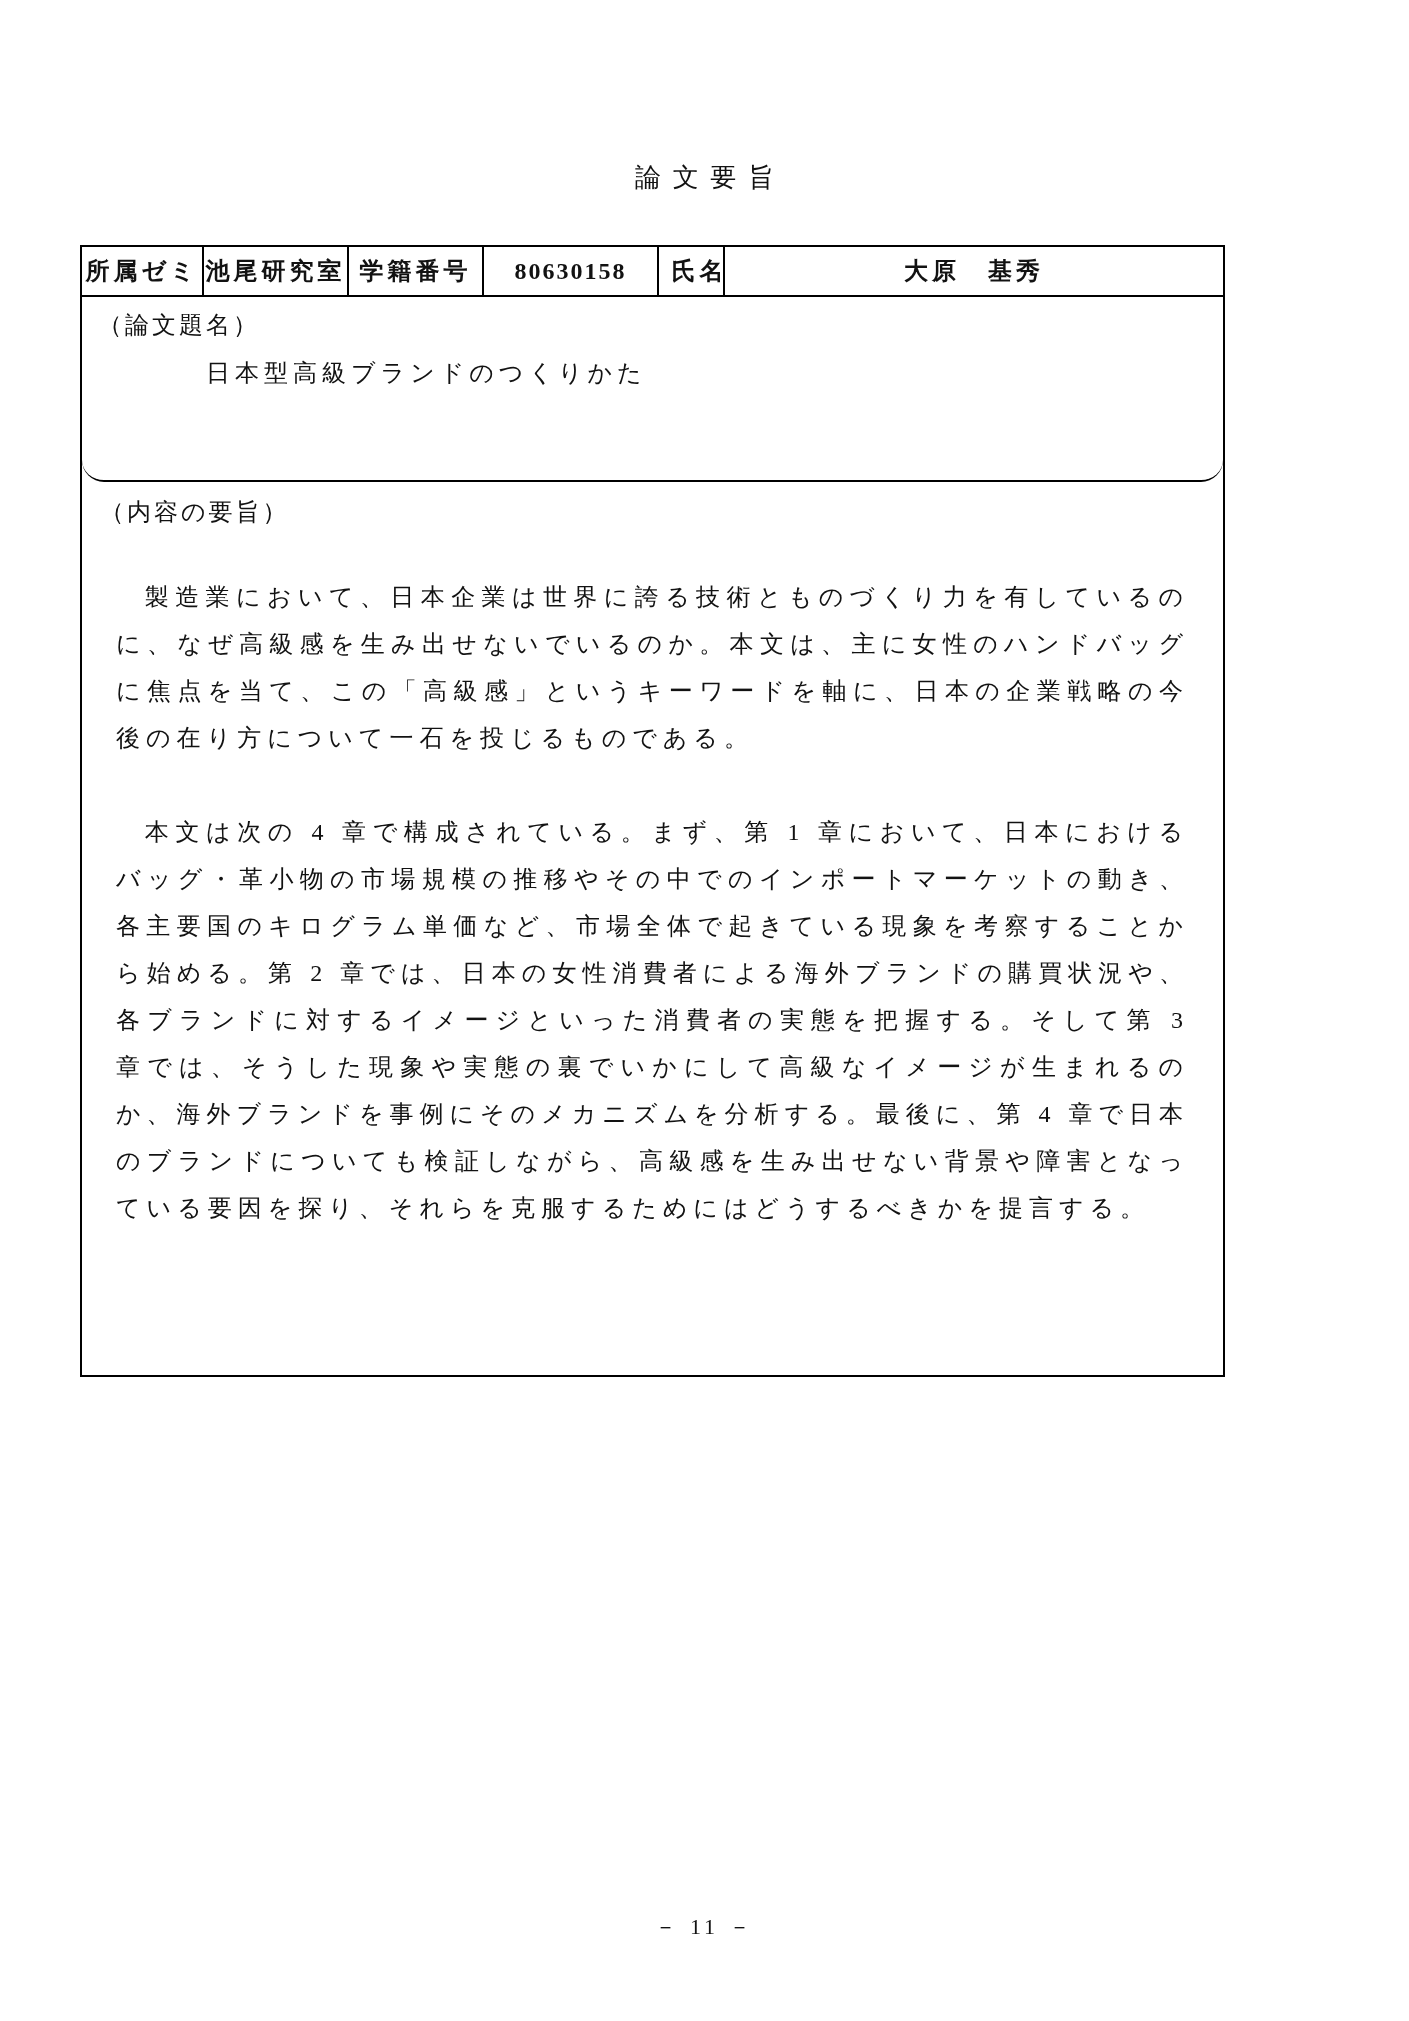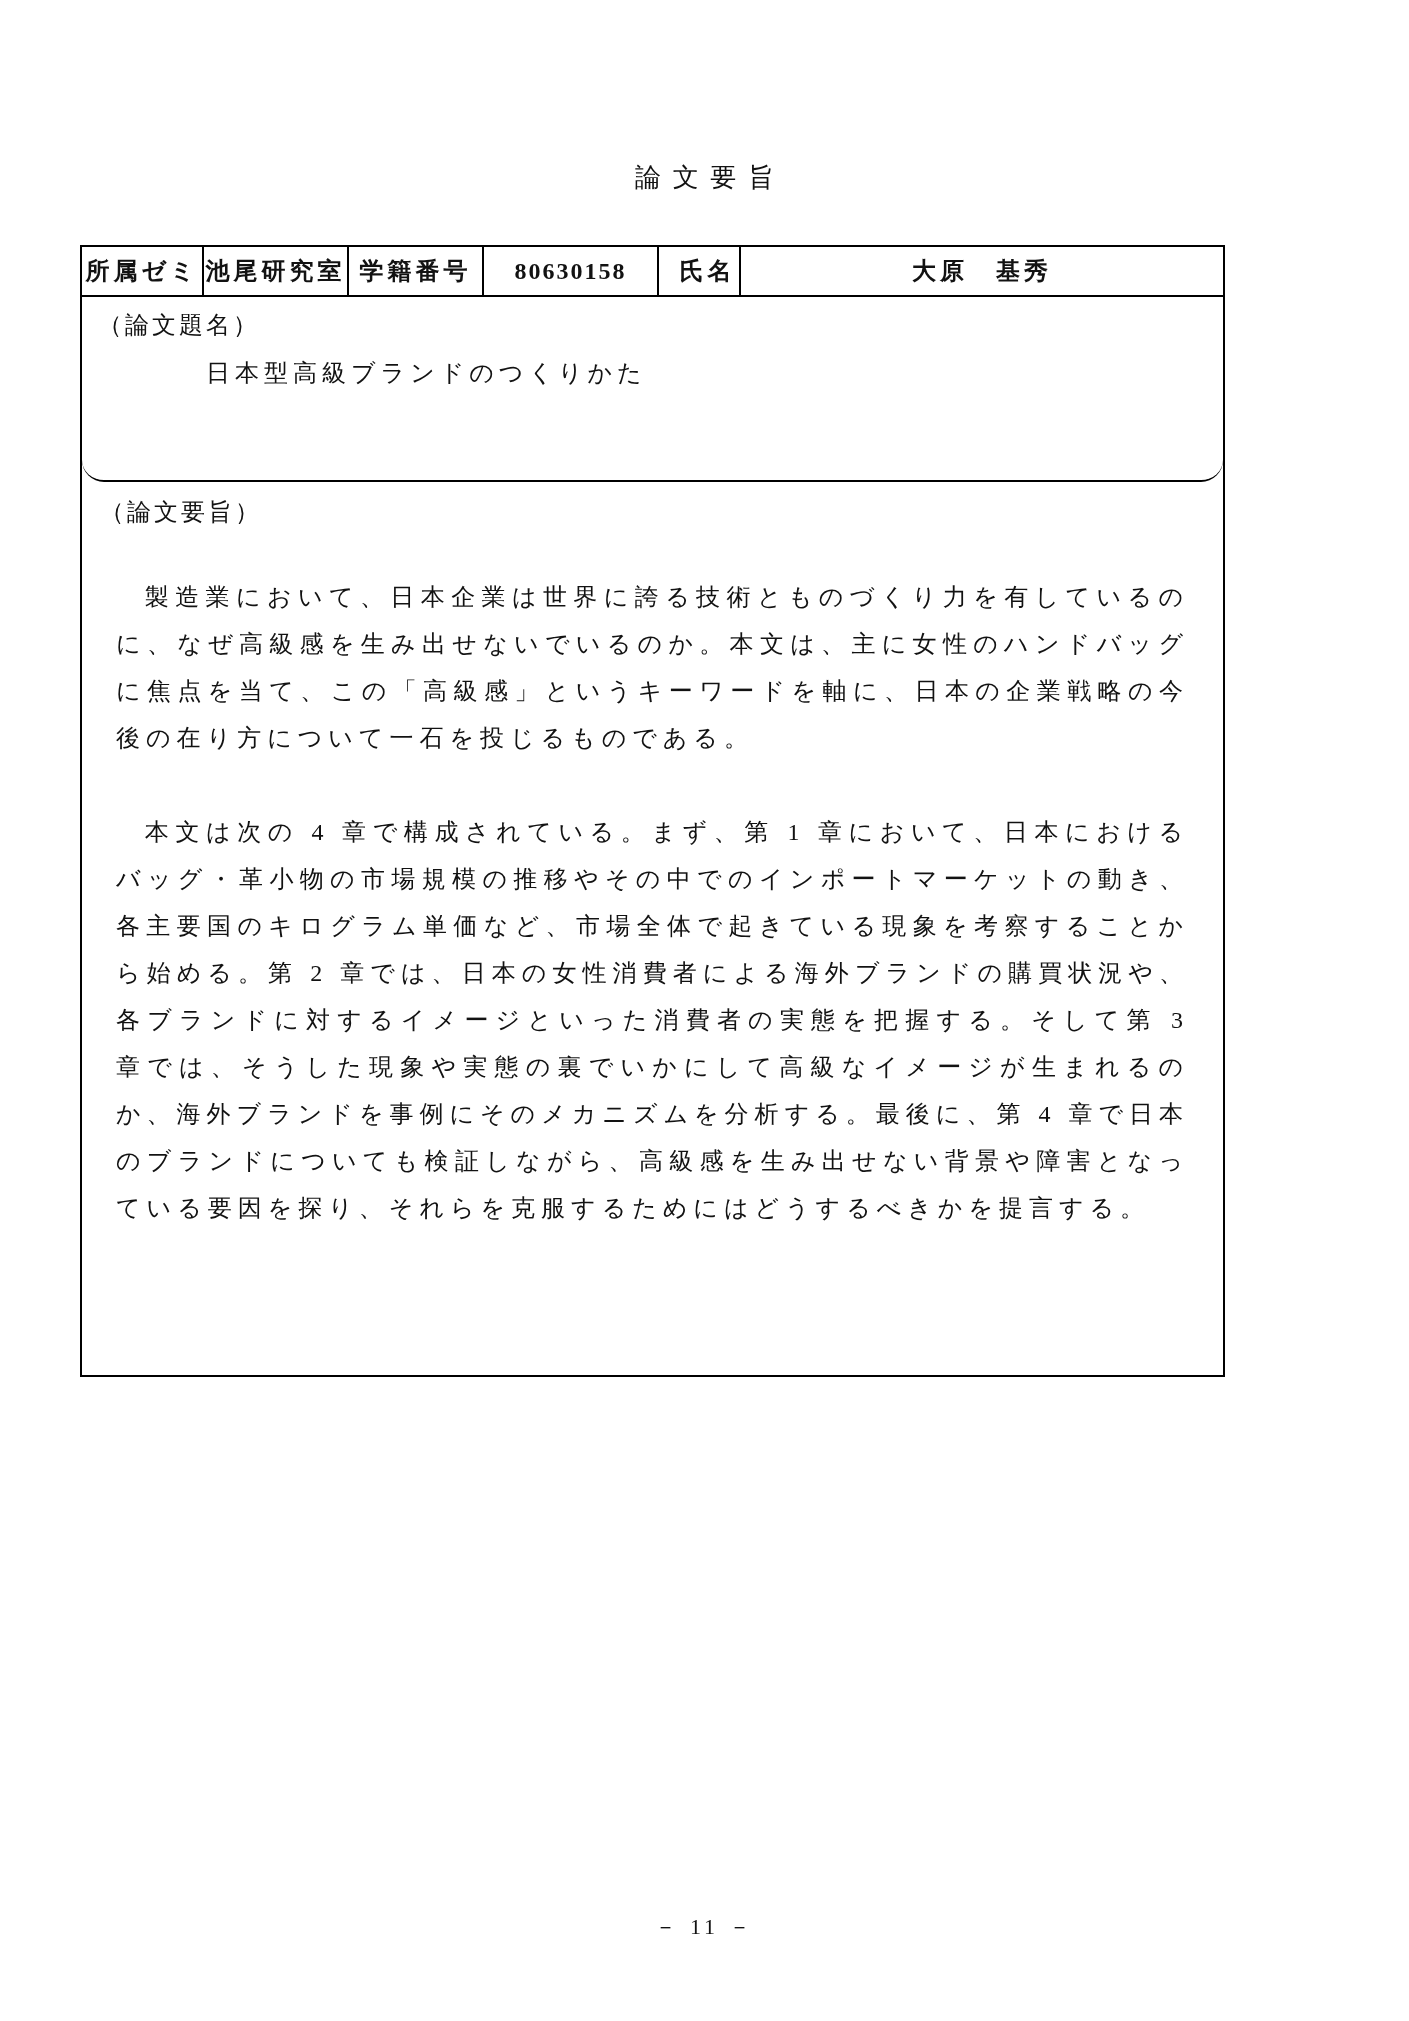--- a/index.html
+++ b/index.html
@@ -49,21 +49,21 @@
     border-right: 2px solid #000;
     box-sizing: border-box;
     white-space: nowrap;
     font-weight: bold;
   }
   .header-cell:last-child { border-right: none; }
   .w-seminar-label   { width: 122px; }
   .w-seminar-value   { width: 145px; }
   .w-studentid-label { width: 135px; }
   .w-studentid-value { width: 175px; letter-spacing: 2px; }
-  .w-name-label      { width: 82px; padding-left: 17px; }
+  .w-name-label      { width: 66px; padding-left: 17px; }
   .w-name-value      { flex: 1; }
   .title-row {
     height: 185px;
     border-bottom: 2px solid #000;
     box-sizing: border-box;
     padding: 12px 16px 0 16px;
     font-size: 24px;
     border-radius: 22px;
   }
   .section-label {
@@ -124,21 +124,21 @@
     <div class="header-cell w-name-label">氏名</div>
     <div class="header-cell w-name-value">大原　基秀</div>
   </div>
 
   <div class="title-row">
     <div class="section-label">（論文題名）</div>
     <div class="thesis-line1">日本型高級ブランドのつくりかた</div>
   </div>
 
   <div class="abstract-row">
-    <div class="section-label">（論文要旨）</div>
+    <div class="section-label">（内容の要旨）</div>
     <div class="abstract-body">
       <p>製造業において、日本企業は世界に誇る技術とものづくり力を有しているのに、なぜ高級感を生み出せないでいるのか。本文は、主に女性のハンドバッグに焦点を当て、この「高級感」というキーワードを軸に、日本の企業戦略の今後の在り方について一石を投じるものである。</p>
       <p>本文は次の 4 章で構成されている。まず、第 1 章において、日本におけるバッグ・革小物の市場規模の推移やその中でのインポートマーケットの動き、各主要国のキログラム単価など、市場全体で起きている現象を考察することから始める。第 2 章では、日本の女性消費者による海外ブランドの購買状況や、各ブランドに対するイメージといった消費者の実態を把握する。そして第 3 章では、そうした現象や実態の裏でいかにして高級なイメージが生まれるのか、海外ブランドを事例にそのメカニズムを分析する。最後に、第 4 章で日本のブランドについても検証しながら、高級感を生み出せない背景や障害となっている要因を探り、それらを克服するためにはどうするべきかを提言する。</p>
     </div>
   </div>
 
 </div>
 
 <div class="page-footer">－ 11 －</div>
 

